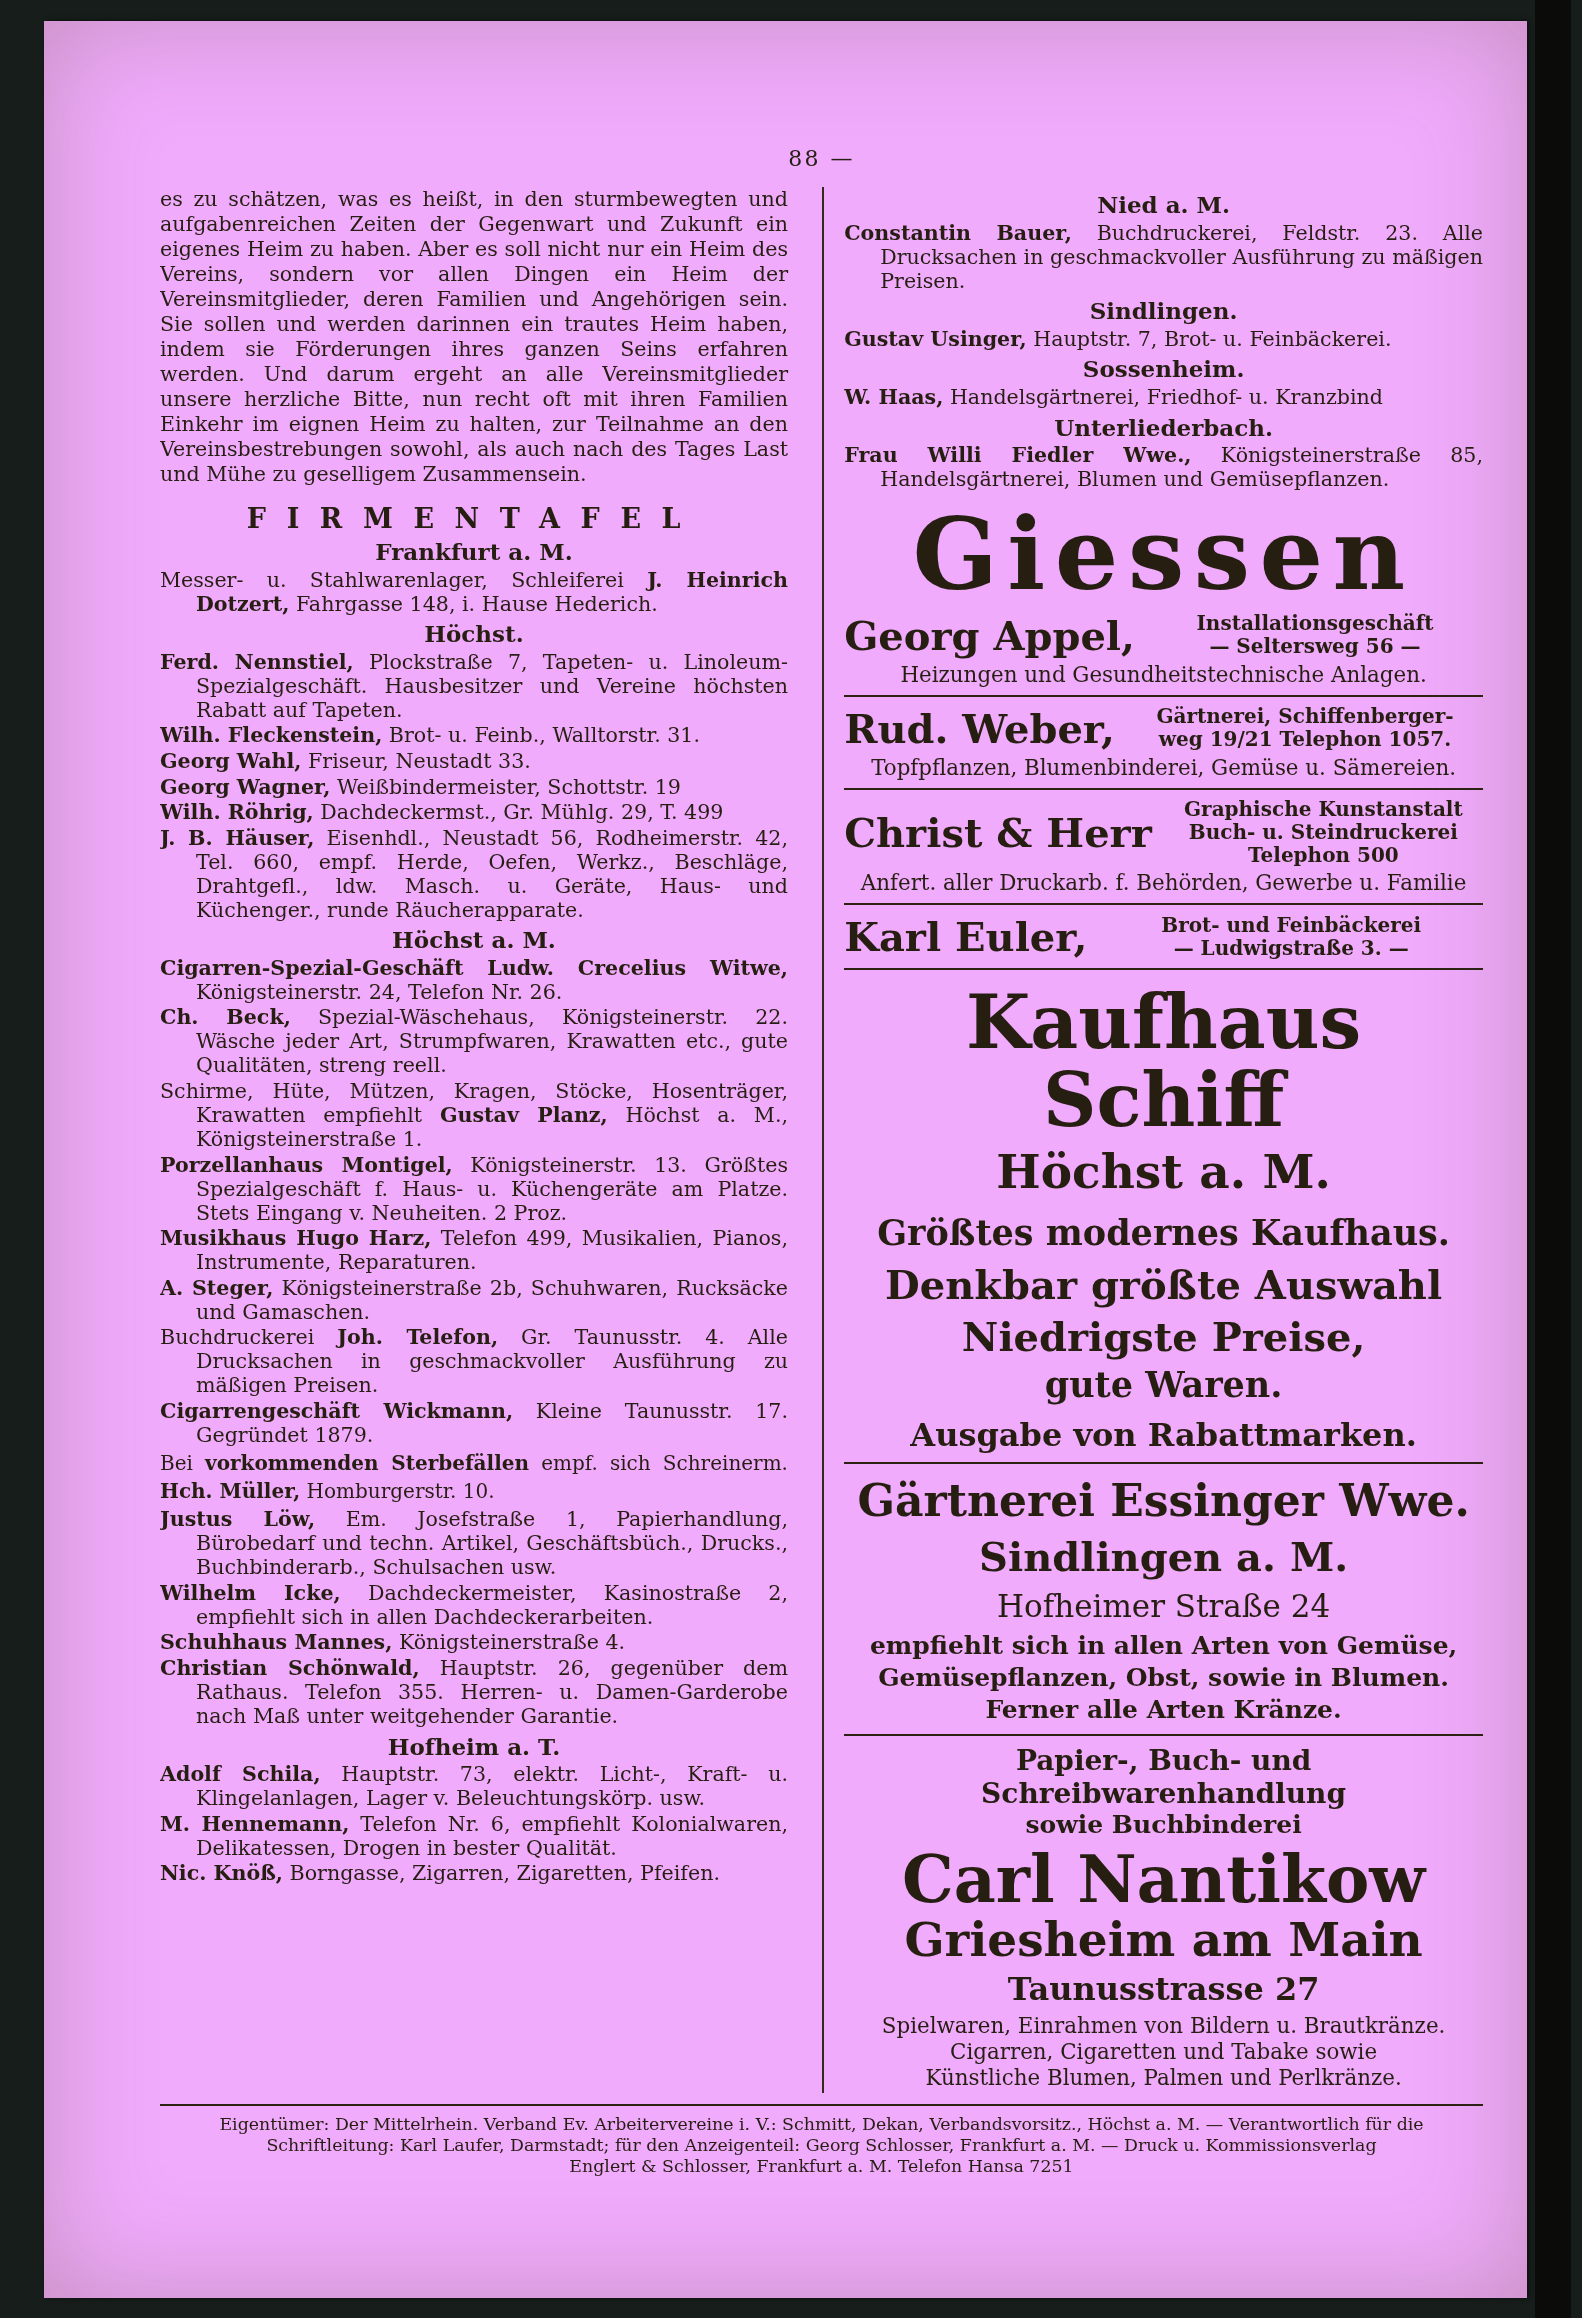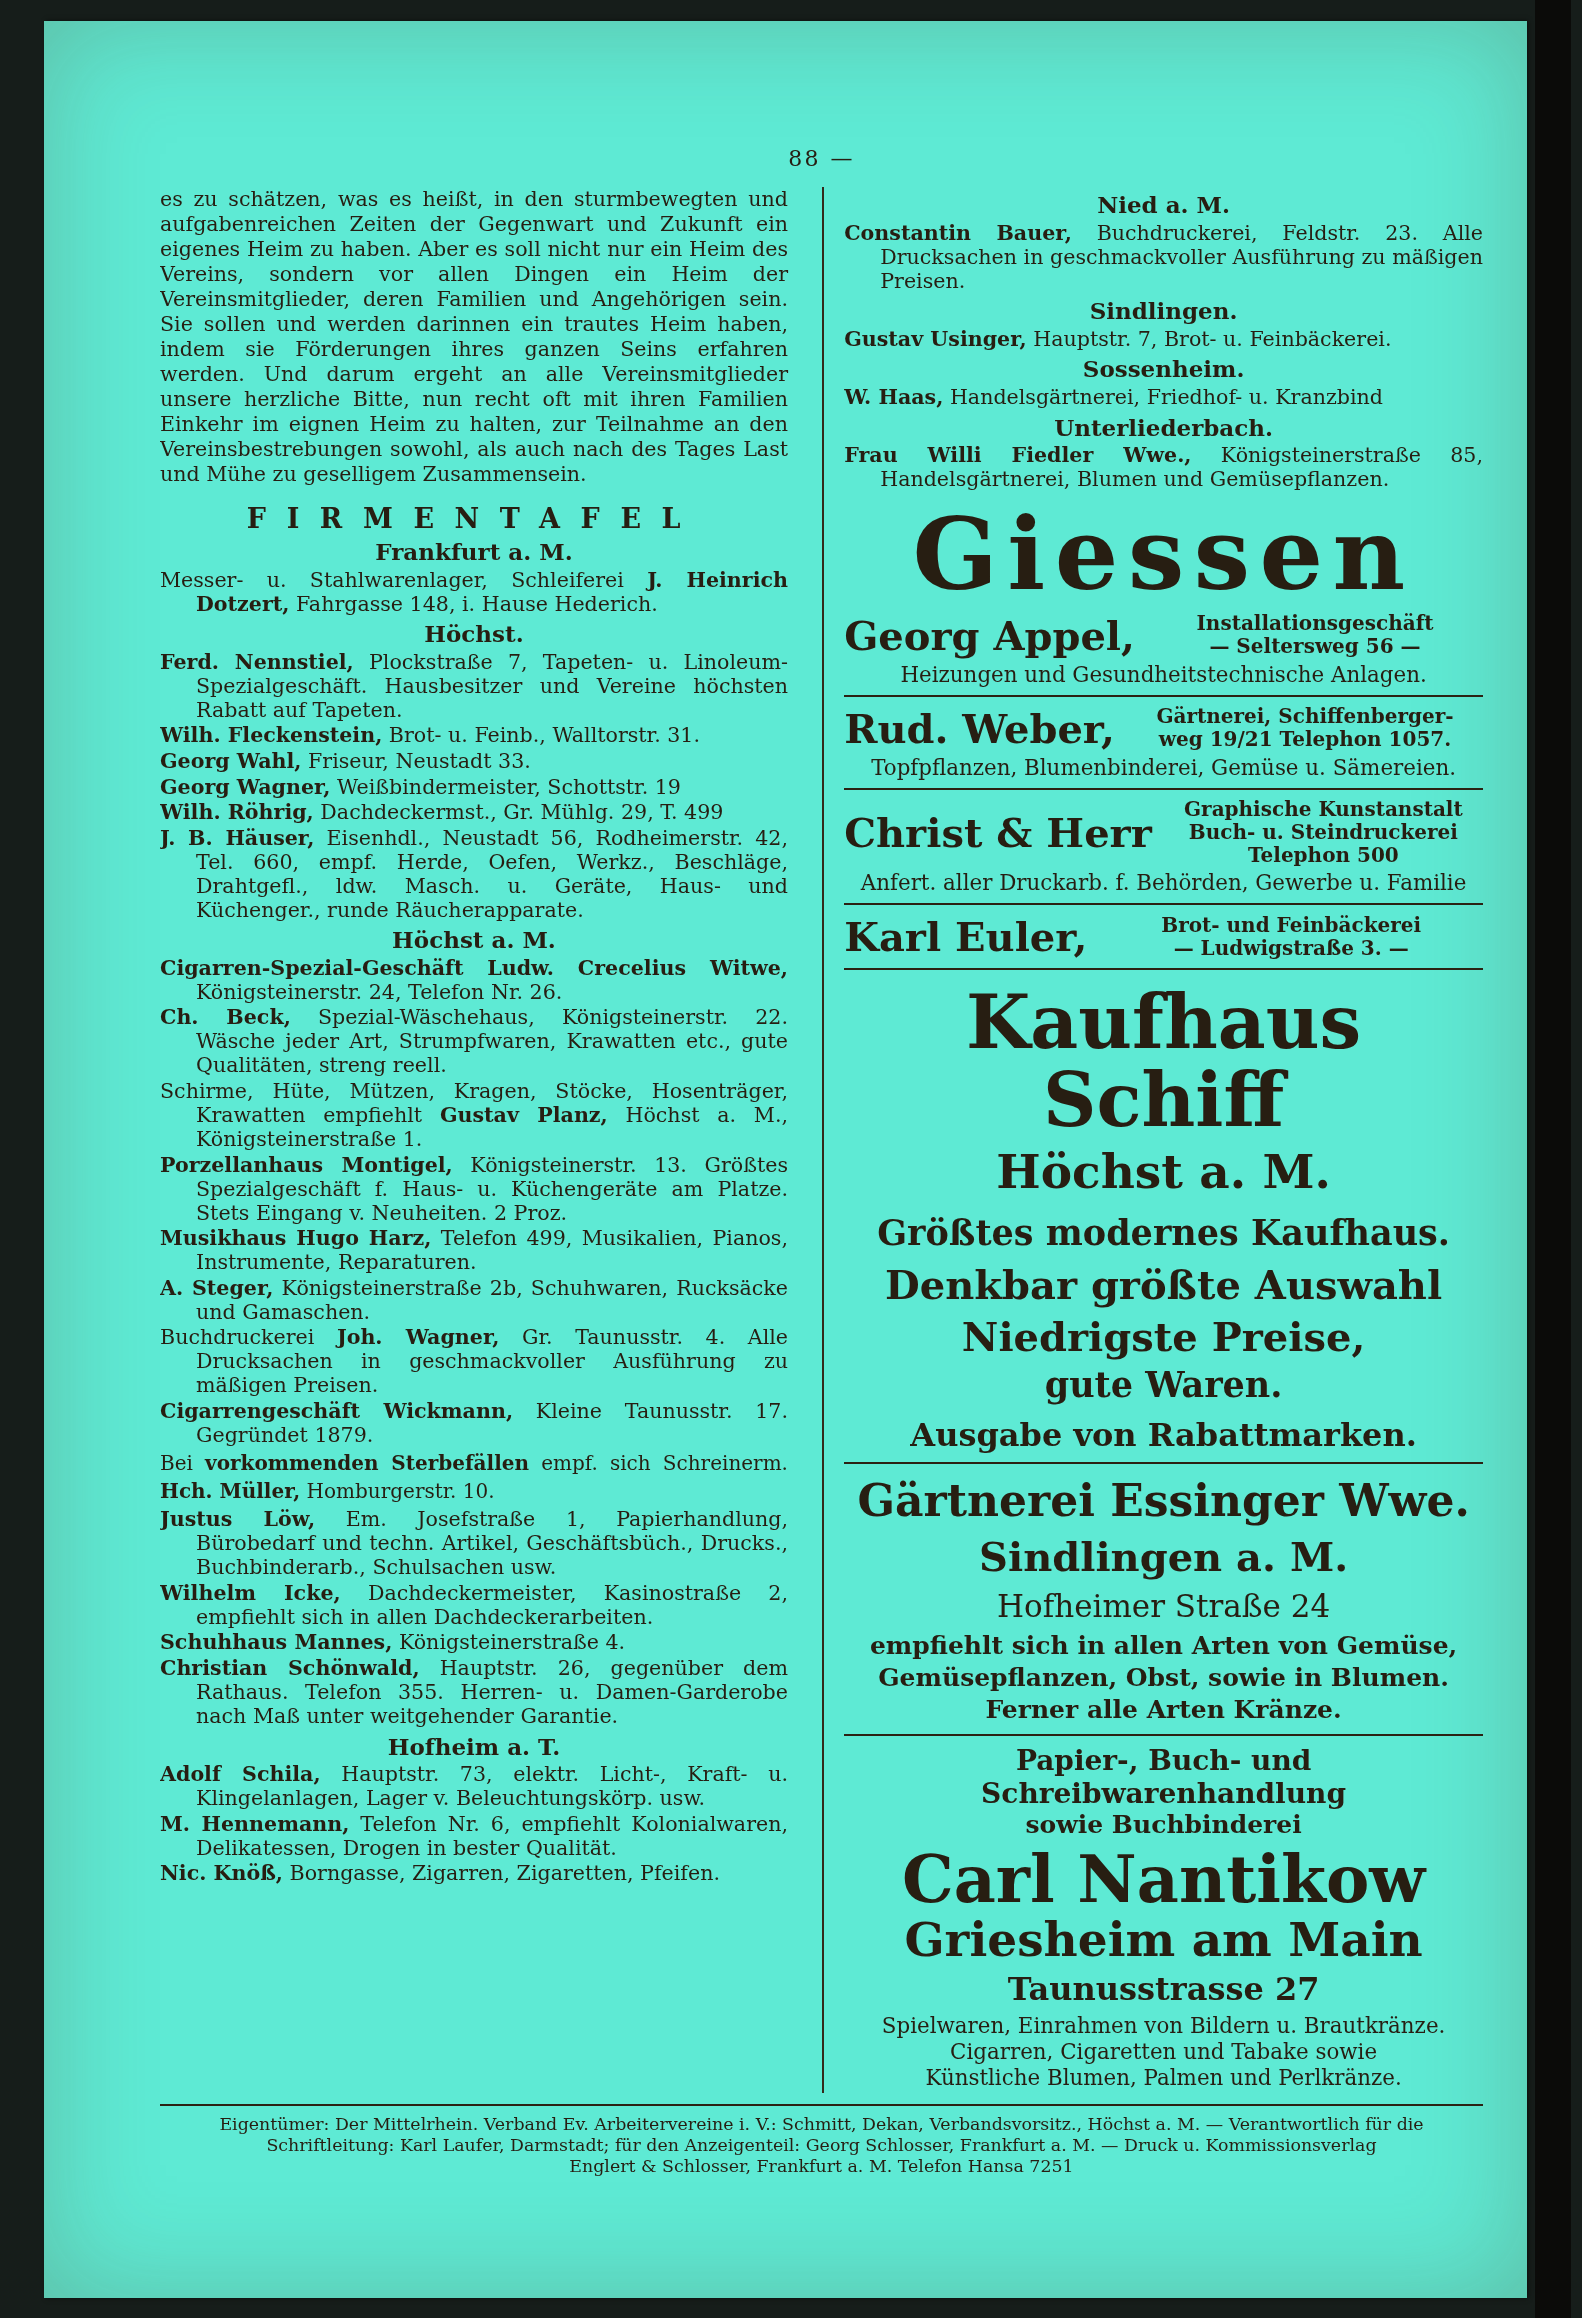--- a/index.html
+++ b/index.html
@@ -10,21 +10,21 @@
     font-family:"DejaVu Serif", serif;
     position:relative;
     overflow:hidden;
   }
   .book-spine {
     position:absolute; left:1535px; top:0; width:36px; height:2319px;
     background:#0b0b09;
   }
   .paper {
     position:absolute; left:44px; top:20.6px; width:1483px; height:2277px;
-    background:#5eead4;
+    background:#f0abfc;
     color:#271e12;
     box-shadow: inset 0 0 111px rgba(92,72,42,.28), 1.6px 0 4.7px rgba(0,0,0,.6);
   }
   .pageno {
     position:absolute; top:125px; left:0; width:1323px; margin-left:116px;
     text-align:center; font-size:22px; letter-spacing:2.4px;
   }
   .columns {
     position:absolute; left:116px; top:166px; width:1323px; height:1906px;
     display:flex; overflow:hidden;
@@ -100,21 +100,21 @@
       <p class="entry"><span></span><b>Wilh. Röhrig,</b><span> Dachdeckermst., Gr. Mühlg. 29, T. 499</span></p>
       <p class="entry"><span></span><b>J. B. Häuser,</b><span> Eisenhdl., Neustadt 56, Rodheimerstr. 42, Tel. 660, empf. Herde, Oefen, Werkz., Beschläge, Drahtgefl., ldw. Masch. u. Geräte, Haus- und Küchenger., runde Räucherapparate.</span></p>
 
       <div class="place-heading">Höchst a. M.</div>
       <p class="entry"><span></span><b>Cigarren-Spezial-Geschäft Ludw. Crecelius Witwe,</b><span> Königsteinerstr. 24, Telefon Nr. 26.</span></p>
       <p class="entry"><span></span><b>Ch. Beck,</b><span> Spezial-Wäschehaus, Königsteinerstr. 22. Wäsche jeder Art, Strumpfwaren, Krawatten etc., gute Qualitäten, streng reell.</span></p>
       <p class="entry"><span>Schirme, Hüte, Mützen, Kragen, Stöcke, Hosenträger, Krawatten empfiehlt </span><b>Gustav Planz,</b><span> Höchst a. M., Königsteinerstraße 1.</span></p>
       <p class="entry"><span></span><b>Porzellanhaus Montigel,</b><span> Königsteinerstr. 13. Größtes Spezialgeschäft f. Haus- u. Küchengeräte am Platze. Stets Eingang v. Neuheiten. 2 Proz.</span></p>
       <p class="entry"><span></span><b>Musikhaus Hugo Harz,</b><span> Telefon 499, Musikalien, Pianos, Instrumente, Reparaturen.</span></p>
       <p class="entry"><span></span><b>A. Steger,</b><span> Königsteinerstraße 2b, Schuhwaren, Rucksäcke und Gamaschen.</span></p>
-      <p class="entry"><span>Buchdruckerei </span><b>Joh. Wagner,</b><span> Gr. Taunusstr. 4. Alle Drucksachen in geschmackvoller Ausführung zu mäßigen Preisen.</span></p>
+      <p class="entry"><span>Buchdruckerei </span><b>Joh. Telefon,</b><span> Gr. Taunusstr. 4. Alle Drucksachen in geschmackvoller Ausführung zu mäßigen Preisen.</span></p>
       <p class="entry"><span></span><b>Cigarrengeschäft Wickmann,</b><span> Kleine Taunusstr. 17. Gegründet 1879.</span></p>
 
       <p class="entry special"><span>Bei </span><b>vorkommenden Sterbefällen</b><span> empf. sich Schreinerm. </span><b>Hch. Müller,</b><span> Homburgerstr. 10.</span></p>
 
       <p class="entry"><span></span><b>Justus Löw,</b><span> Em. Josefstraße 1, Papierhandlung, Bürobedarf und techn. Artikel, Geschäftsbüch., Drucks., Buchbinderarb., Schulsachen usw.</span></p>
       <p class="entry"><span></span><b>Wilhelm Icke,</b><span> Dachdeckermeister, Kasinostraße 2, empfiehlt sich in allen Dachdeckerarbeiten.</span></p>
       <p class="entry"><span></span><b>Schuhhaus Mannes,</b><span> Königsteinerstraße 4.</span></p>
       <p class="entry"><span></span><b>Christian Schönwald,</b><span> Hauptstr. 26, gegenüber dem Rathaus. Telefon 355. Herren- u. Damen-Garderobe nach Maß unter weitgehender Garantie.</span></p>
 
       <div class="place-heading">Hofheim a. T.</div>

